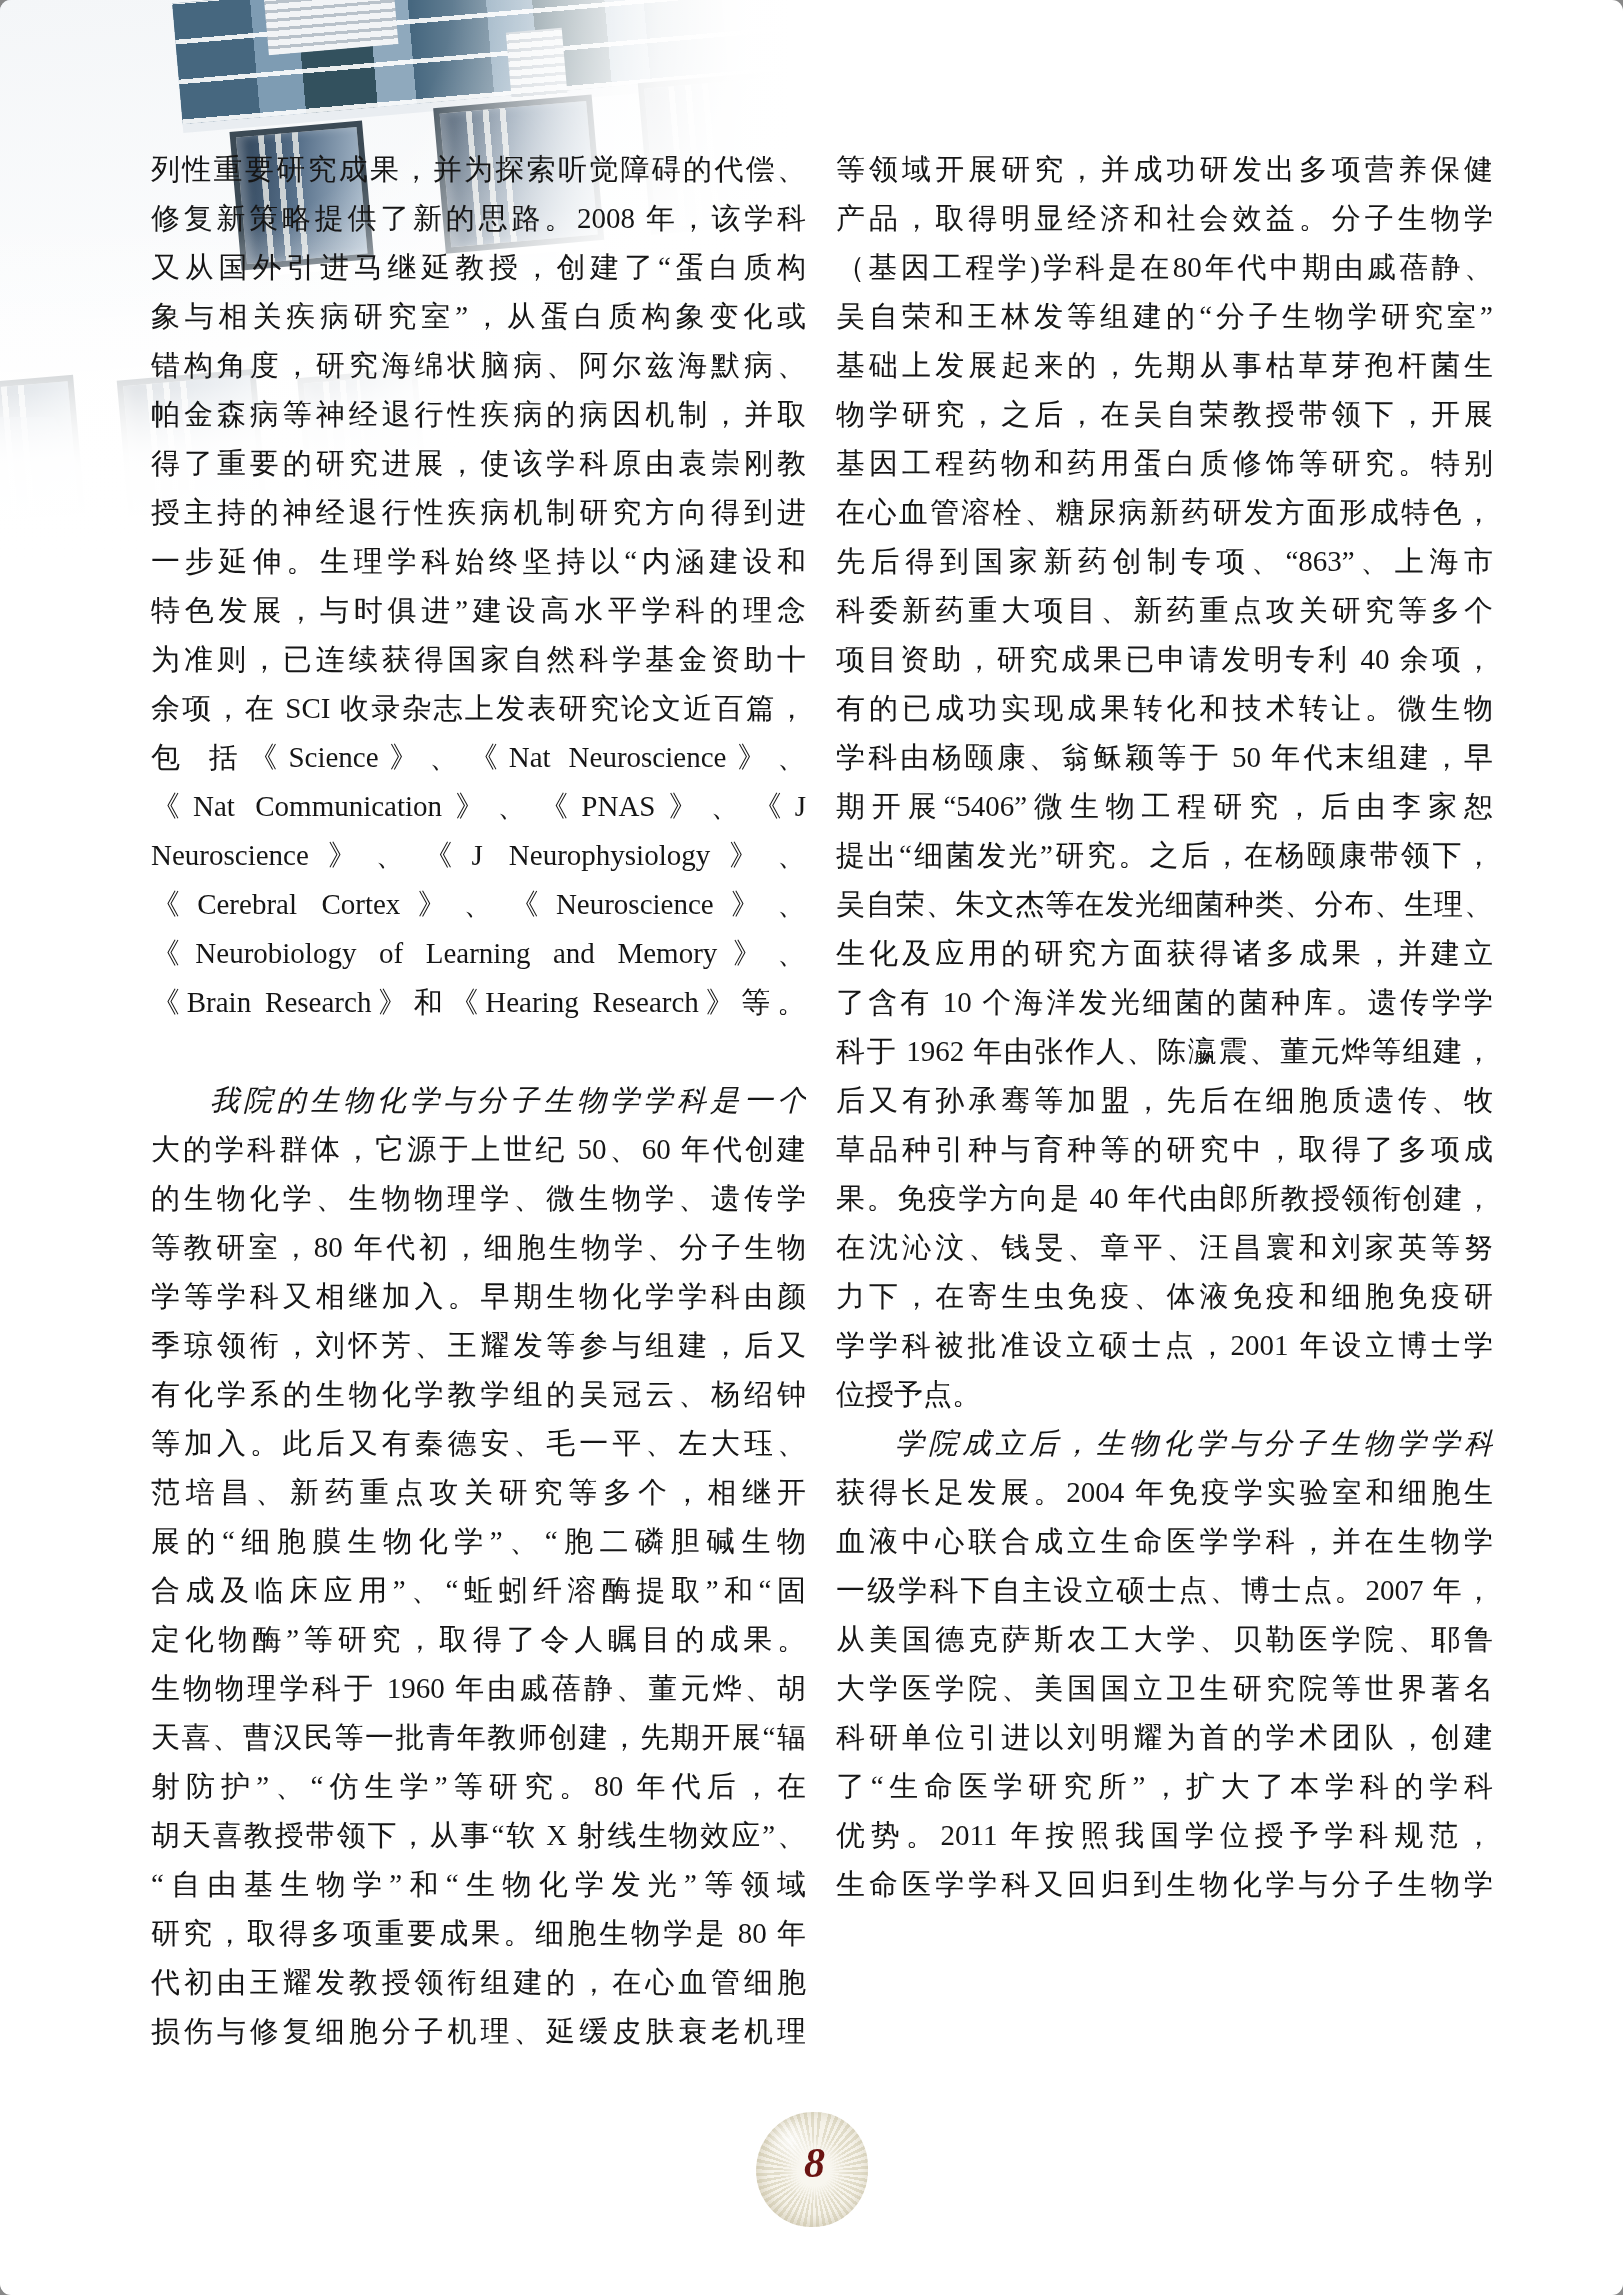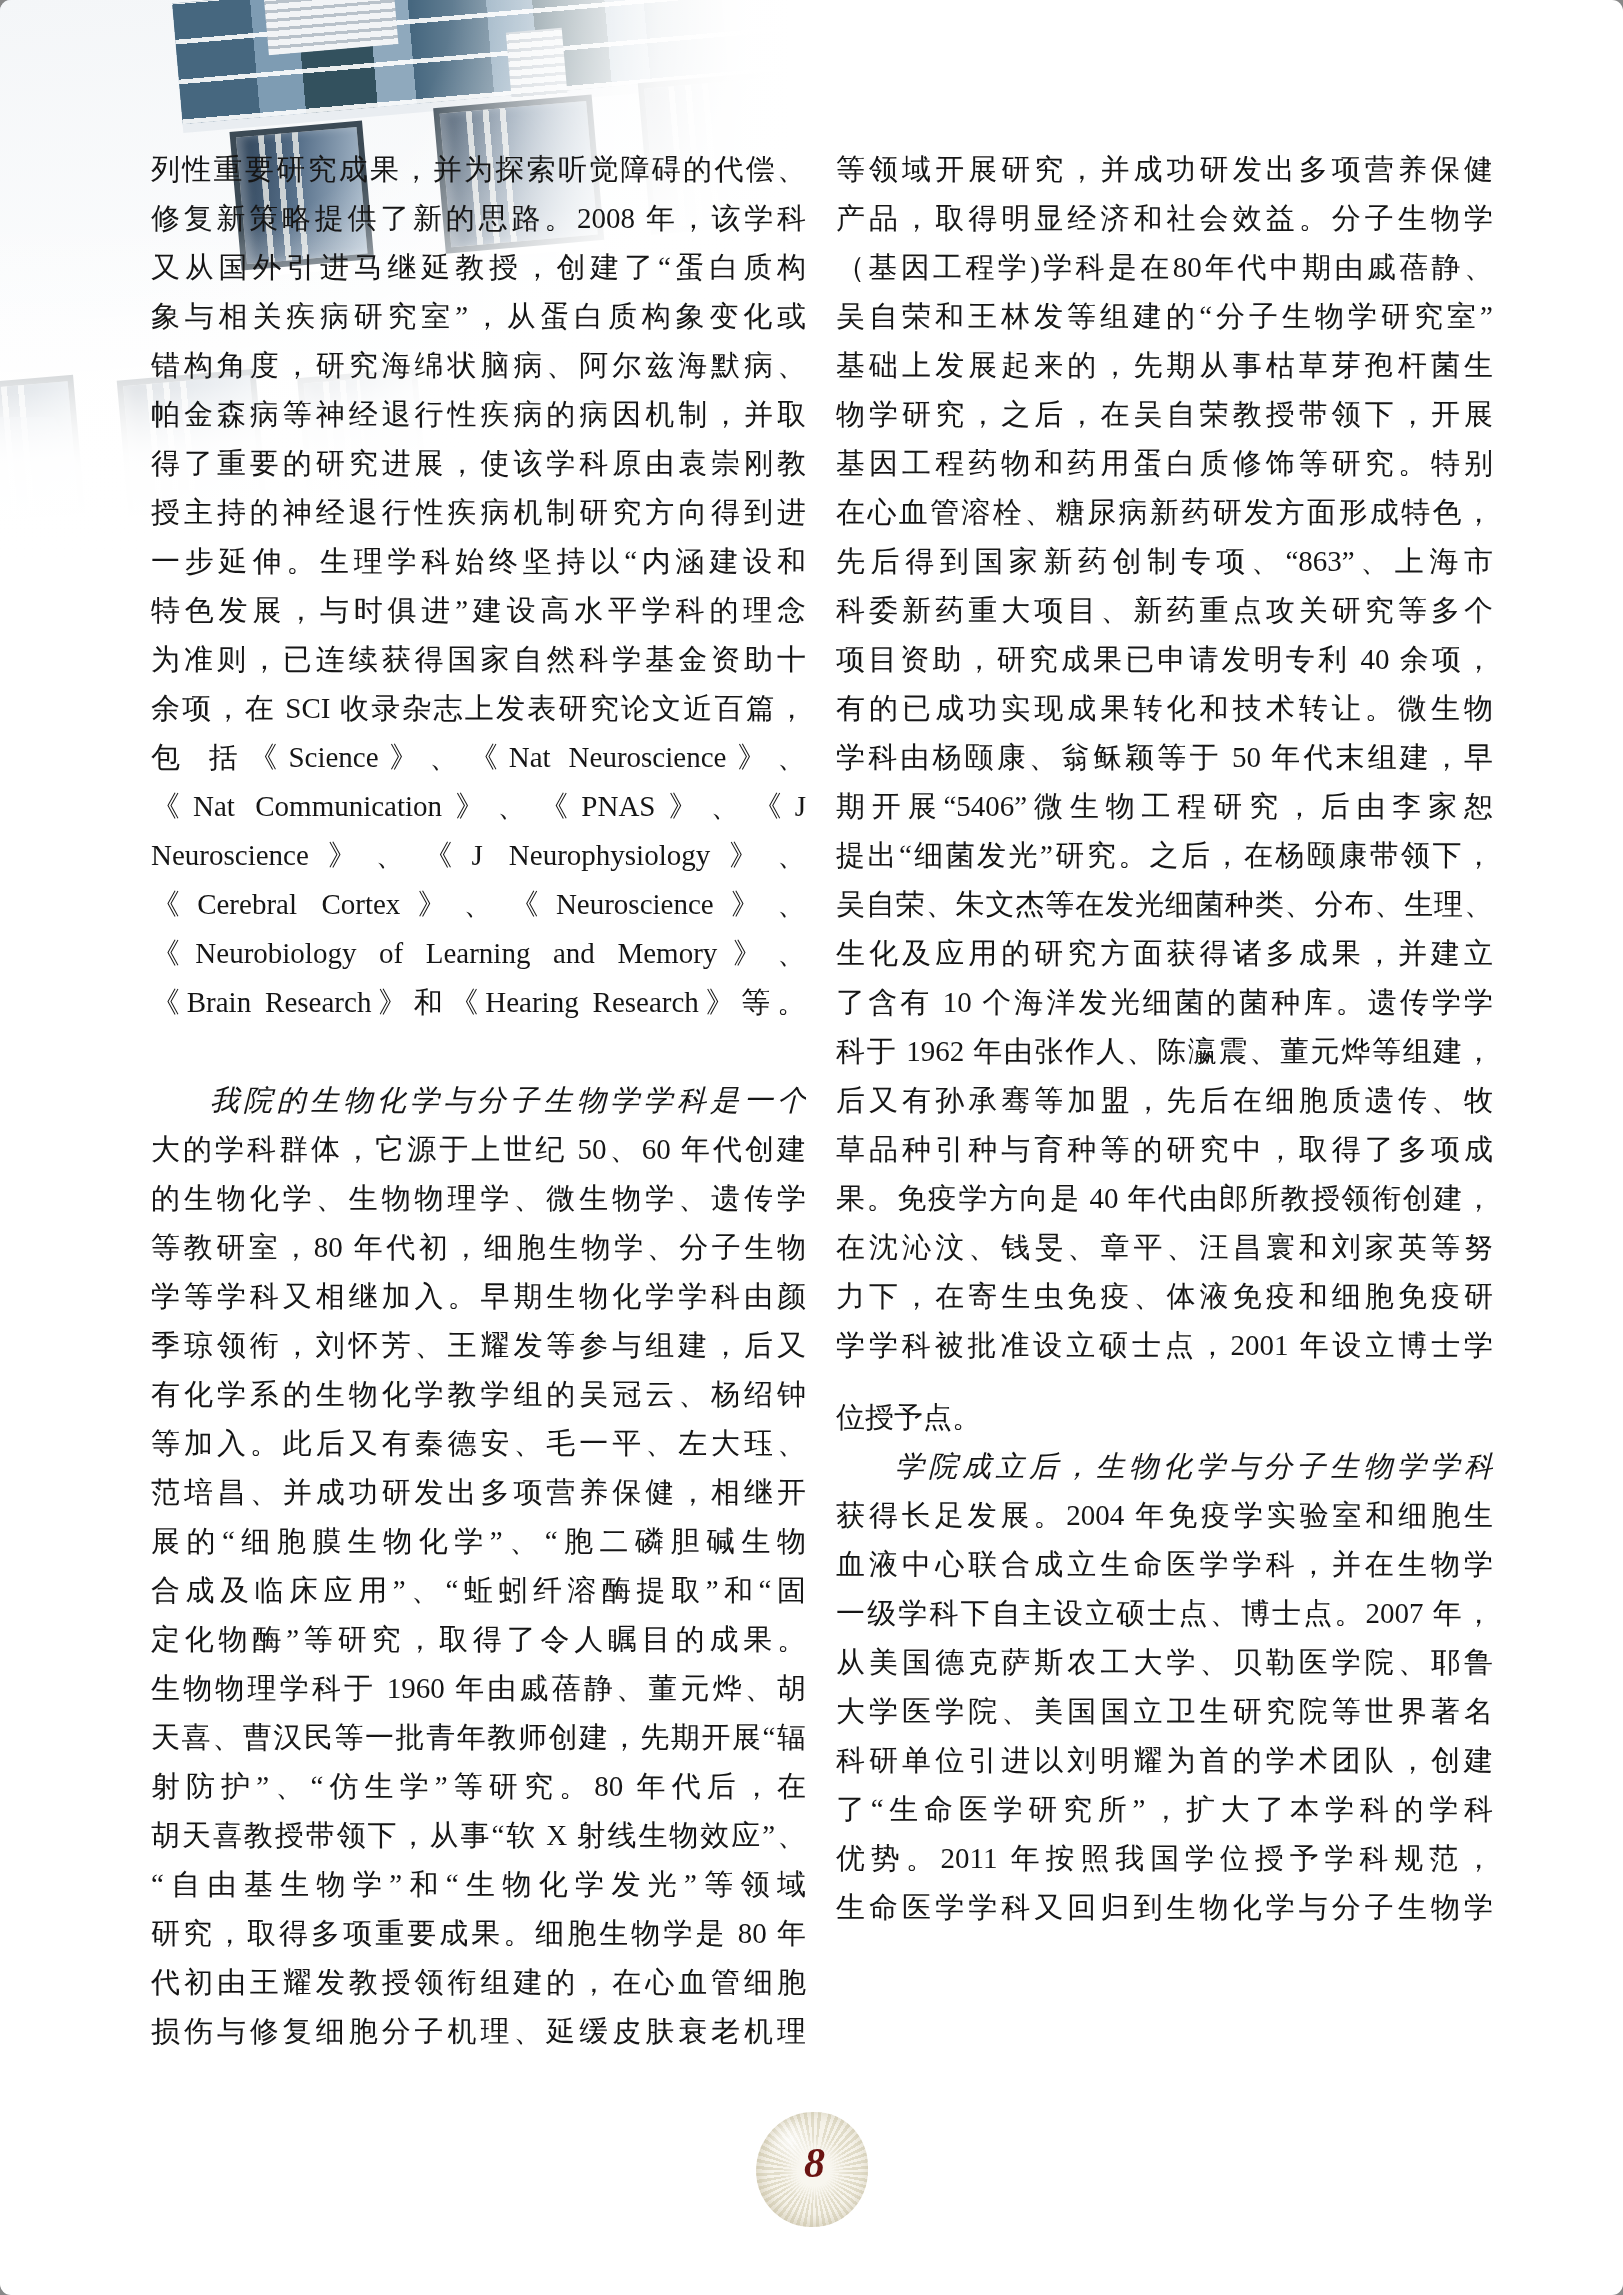--- a/index.html
+++ b/index.html
@@ -55,21 +55,21 @@
   .col-right{left:836px;width:657px;}
   .tline{
     height:49px;line-height:49px;
     font-size:29px;letter-spacing:0;
     text-align:justify;text-align-last:justify;
     text-justify:inter-ideograph;
     overflow:hidden;white-space:normal;
   }
   .tline.blank{height:49px;}
   .tline.indent{text-indent:59px;font-style:italic;}
-  .tline.nojust{text-align:right;text-align-last:left;margin-top:23px;}
+  .tline.nojust{text-align:right;text-align-last:left;}
 
   
   .shell{position:absolute;left:756px;top:2112px;width:112px;height:115px;
      border-radius:52% 48% 50% 50%;
      background:
        radial-gradient(circle at 52% 50%,#f8f6ef 0 20%,rgba(248,246,239,0) 42%),
        repeating-conic-gradient(from 10deg at 52% 52%,#f6f3ea 0deg 3.5deg,#e2ddca 3.5deg 7deg);
      box-shadow:inset 0 0 13px rgba(180,170,140,.38), inset 5.2px -5.2px 10.4px rgba(200,190,160,.28),
                 0 0 10.4px 6.5px rgba(255,255,255,.95);}
   .shell::after{content:"";position:absolute;left:8%;top:6%;width:46%;height:38%;
@@ -136,21 +136,21 @@
       <div class="tline">《Brain Research》和《Hearing Research》等。</div>
       <div class="tline blank"></div>
       <div class="tline indent">我院的生物化学与分子生物学学科是一个</div>
       <div class="tline">大的学科群体，它源于上世纪 50、60 年代创建</div>
       <div class="tline">的生物化学、生物物理学、微生物学、遗传学</div>
       <div class="tline">等教研室，80 年代初，细胞生物学、分子生物</div>
       <div class="tline">学等学科又相继加入。早期生物化学学科由颜</div>
       <div class="tline">季琼领衔，刘怀芳、王耀发等参与组建，后又</div>
       <div class="tline">有化学系的生物化学教学组的吴冠云、杨绍钟</div>
       <div class="tline">等加入。此后又有秦德安、毛一平、左大珏、</div>
-      <div class="tline">范培昌、并成功研发出多项营养保健，相继开</div>
+      <div class="tline">范培昌、新药重点攻关研究等多个，相继开</div>
       <div class="tline">展的“细胞膜生物化学”、“胞二磷胆碱生物</div>
       <div class="tline">合成及临床应用”、“蚯蚓纤溶酶提取”和“固</div>
       <div class="tline">定化物酶”等研究，取得了令人瞩目的成果。</div>
       <div class="tline">生物物理学科于 1960 年由戚蓓静、董元烨、胡</div>
       <div class="tline">天喜、曹汉民等一批青年教师创建，先期开展“辐</div>
       <div class="tline">射防护”、“仿生学”等研究。80 年代后，在</div>
       <div class="tline">胡天喜教授带领下，从事“软 X 射线生物效应”、</div>
       <div class="tline">“自由基生物学”和“生物化学发光”等领域</div>
       <div class="tline">研究，取得多项重要成果。细胞生物学是 80 年</div>
       <div class="tline">代初由王耀发教授领衔组建的，在心血管细胞</div>

